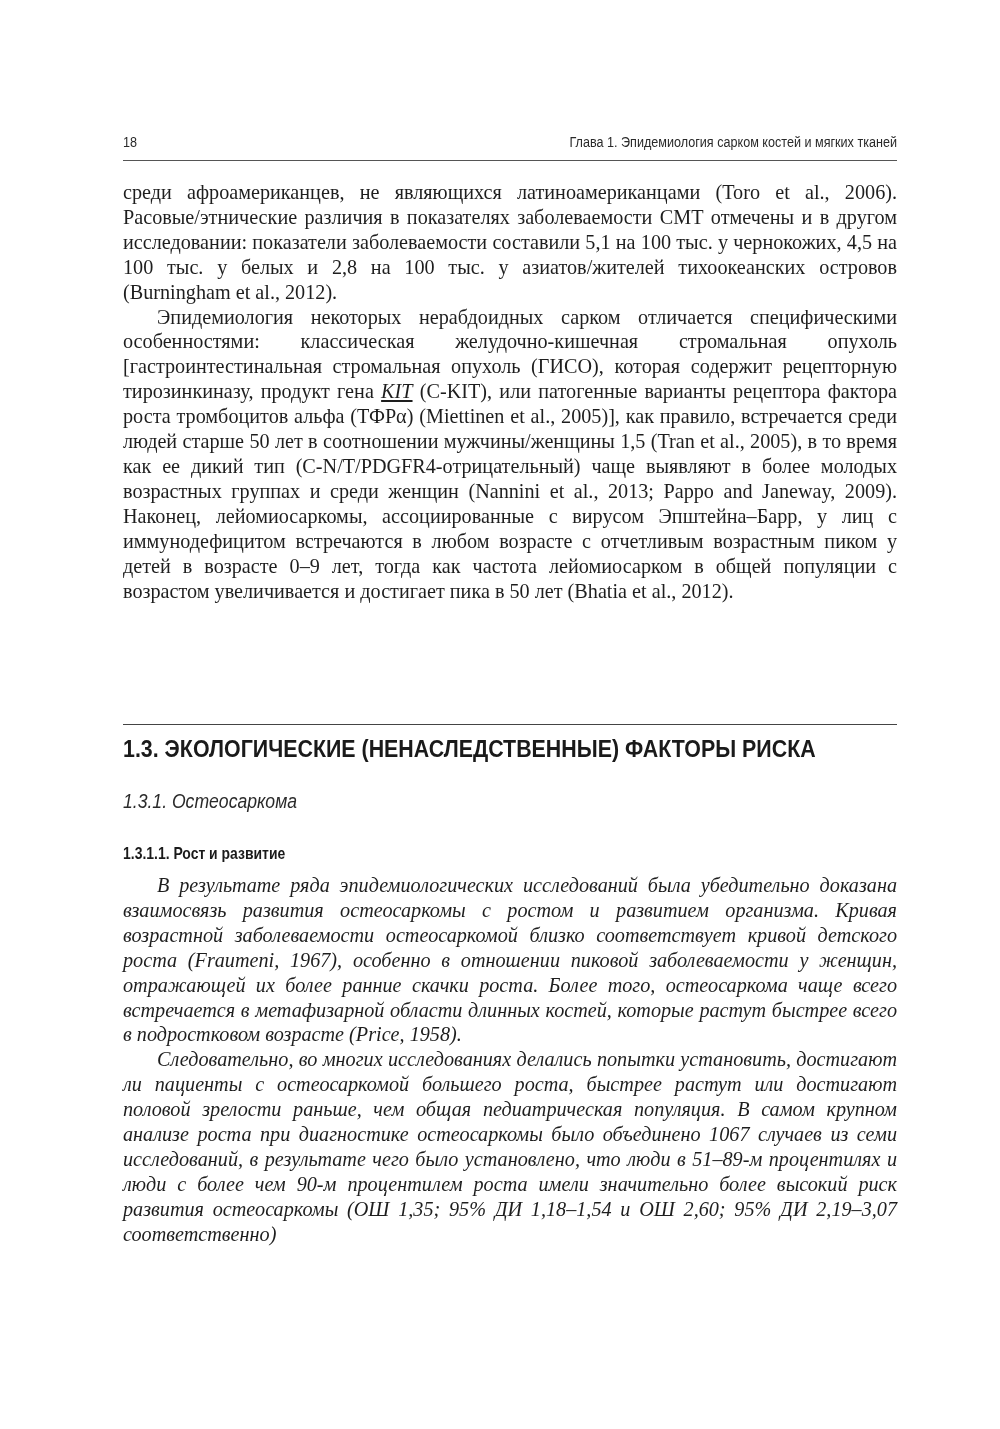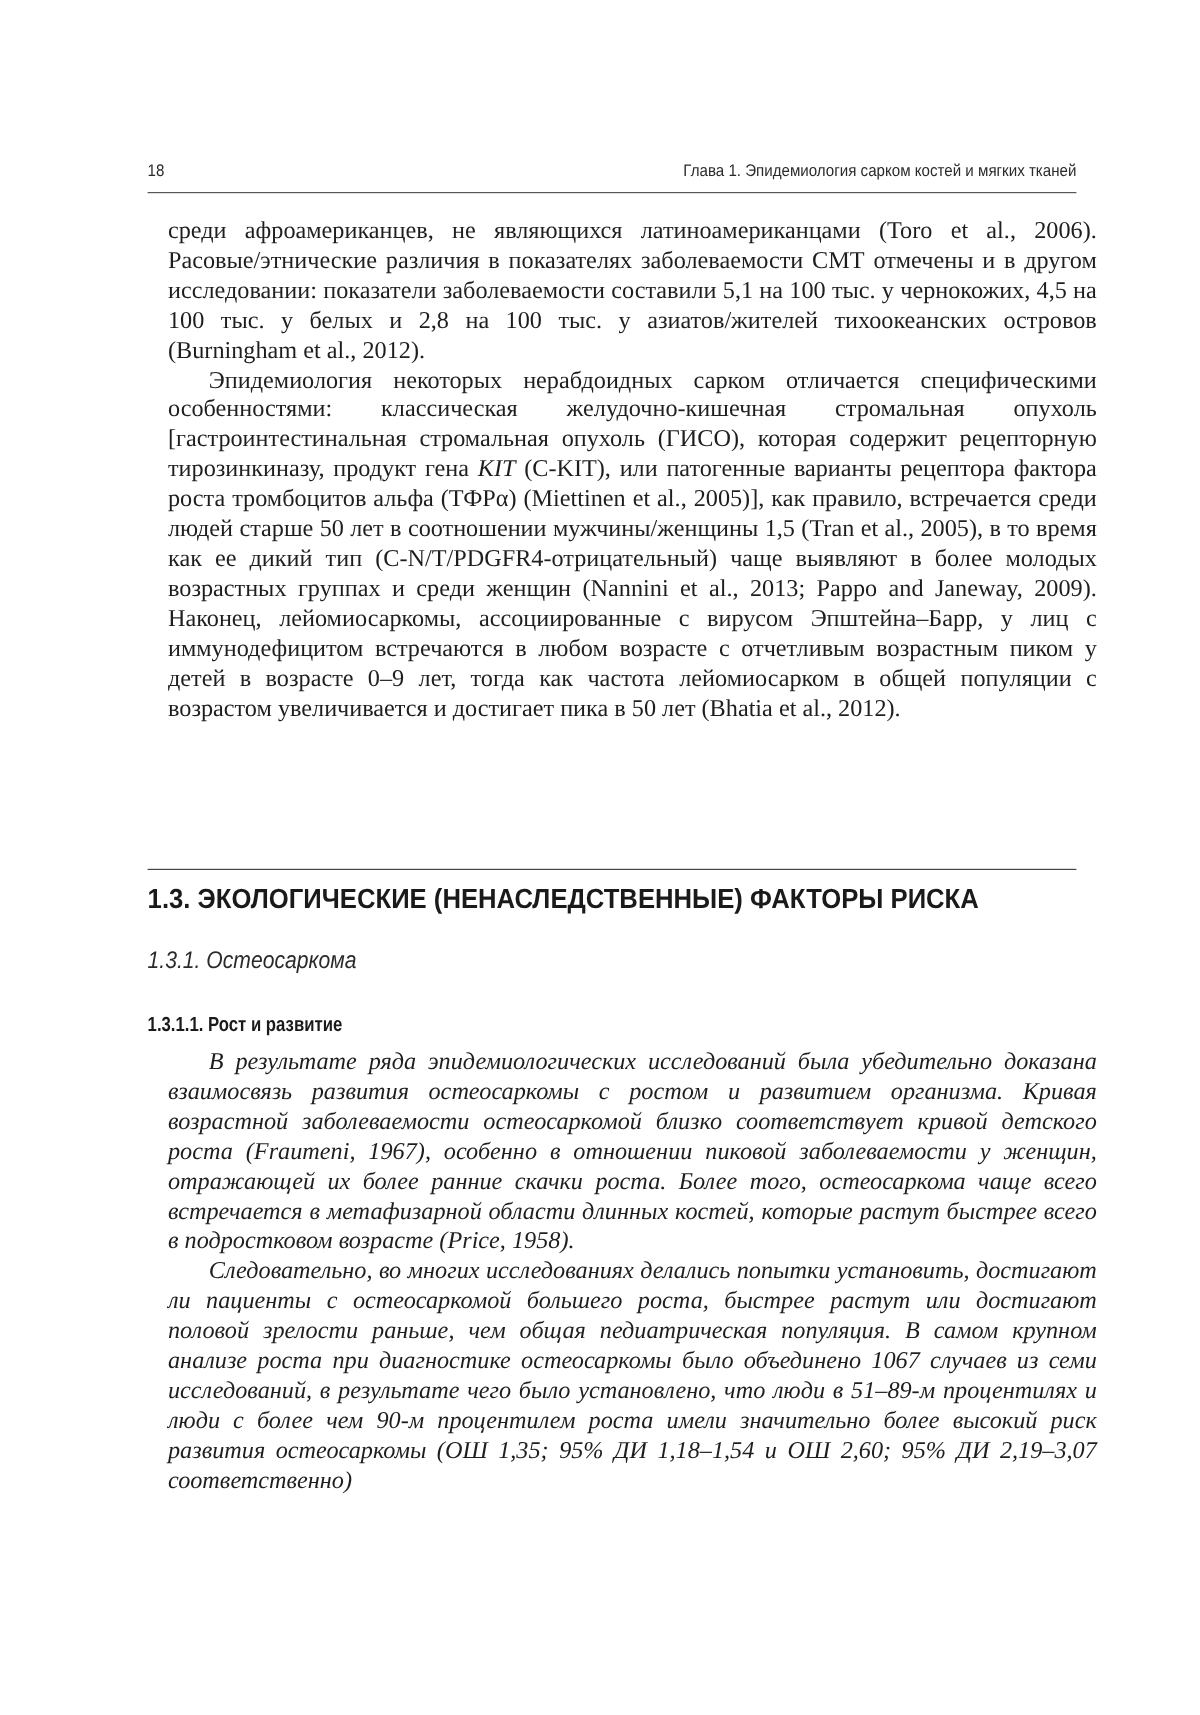--- a/index.html
+++ b/index.html
@@ -7,27 +7,27 @@
   .page { position: absolute; left: 123px; top: 0; width: 774px; }
   .running-head {
     position: absolute; top: 134px; left: 0; width: 774px; height: 20px;
     font-family: "Liberation Sans", sans-serif; font-size: 14px; color: #2a2a2a;
     transform: scaleX(0.9); transform-origin: left top; width: 860px;
   }
   .running-head .pg { position: absolute; left: 0; top: 0; }
   .running-head .chap { position: absolute; right: 0; top: 0; }
   .head-rule { position: absolute; top: 160px; left: 0; width: 774px; height: 1px; background: #555; }
   .body-text {
-    position: absolute; left: 17px; width: 774px;
+    position: absolute; left: 0; width: 774px;
     font-family: "Liberation Serif", serif; font-size: 20.2px; line-height: 24.9px;
     text-align: justify; color: #1e1e1e;
   }
   .body-text p { margin: 0; text-indent: 0; }
   .body-text p.indent { text-indent: 34px; }
-  .body-text .it { font-style: italic; }
+  .body-text .it { font-style: italic; text-decoration: underline; }
   .section-rule { position: absolute; top: 724px; left: 0; width: 774px; height: 1px; background: #444; }
   .h2 {
     position: absolute; top: 736px; left: 0; white-space: nowrap;
     font-family: "Liberation Sans", sans-serif; font-weight: bold; font-size: 23px; color: #1a1a1a;
     transform: scaleX(0.93); transform-origin: left top;
   }
   .h3 {
     position: absolute; top: 790px; left: 0; white-space: nowrap;
     font-family: "Liberation Sans", sans-serif; font-style: italic; font-size: 20px; color: #2a2a2a;
     transform: scaleX(0.88); transform-origin: left top;

